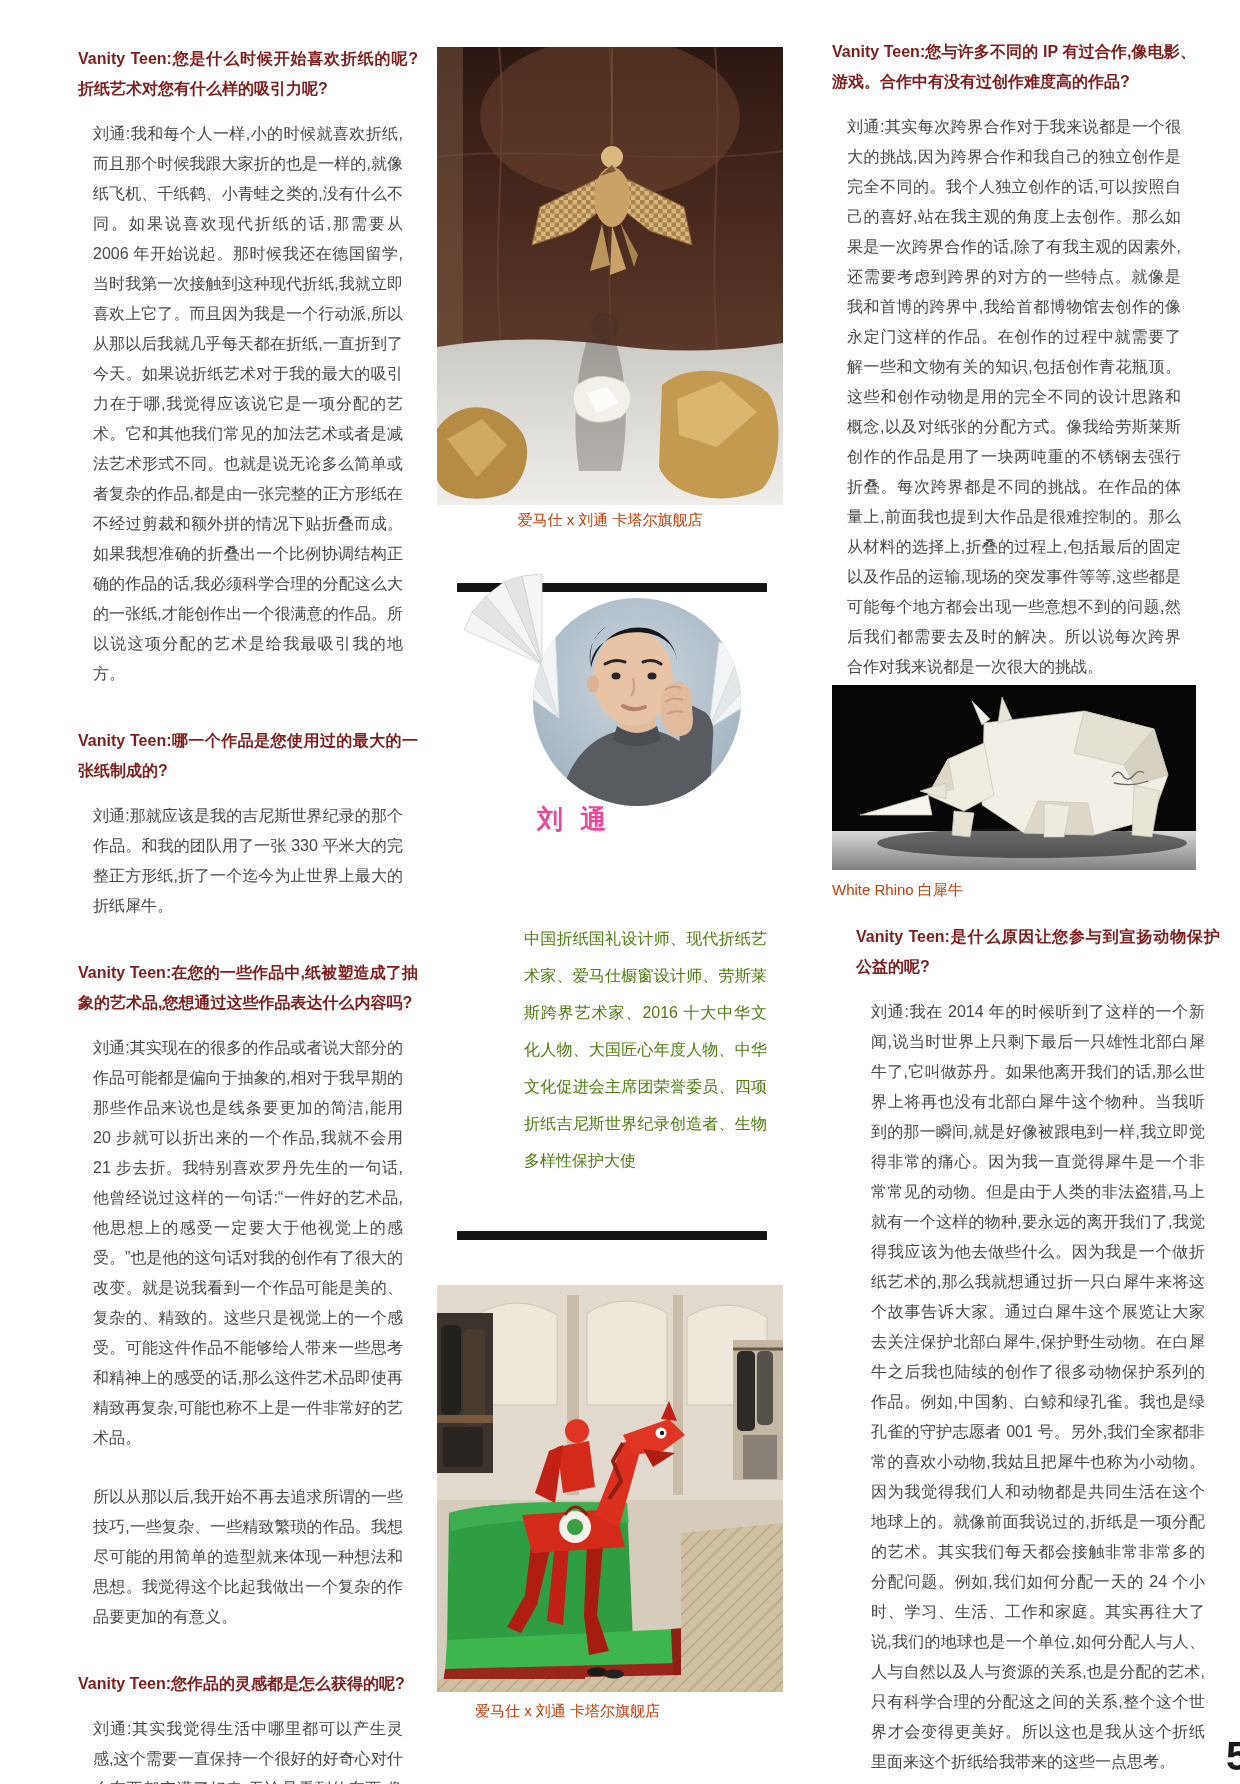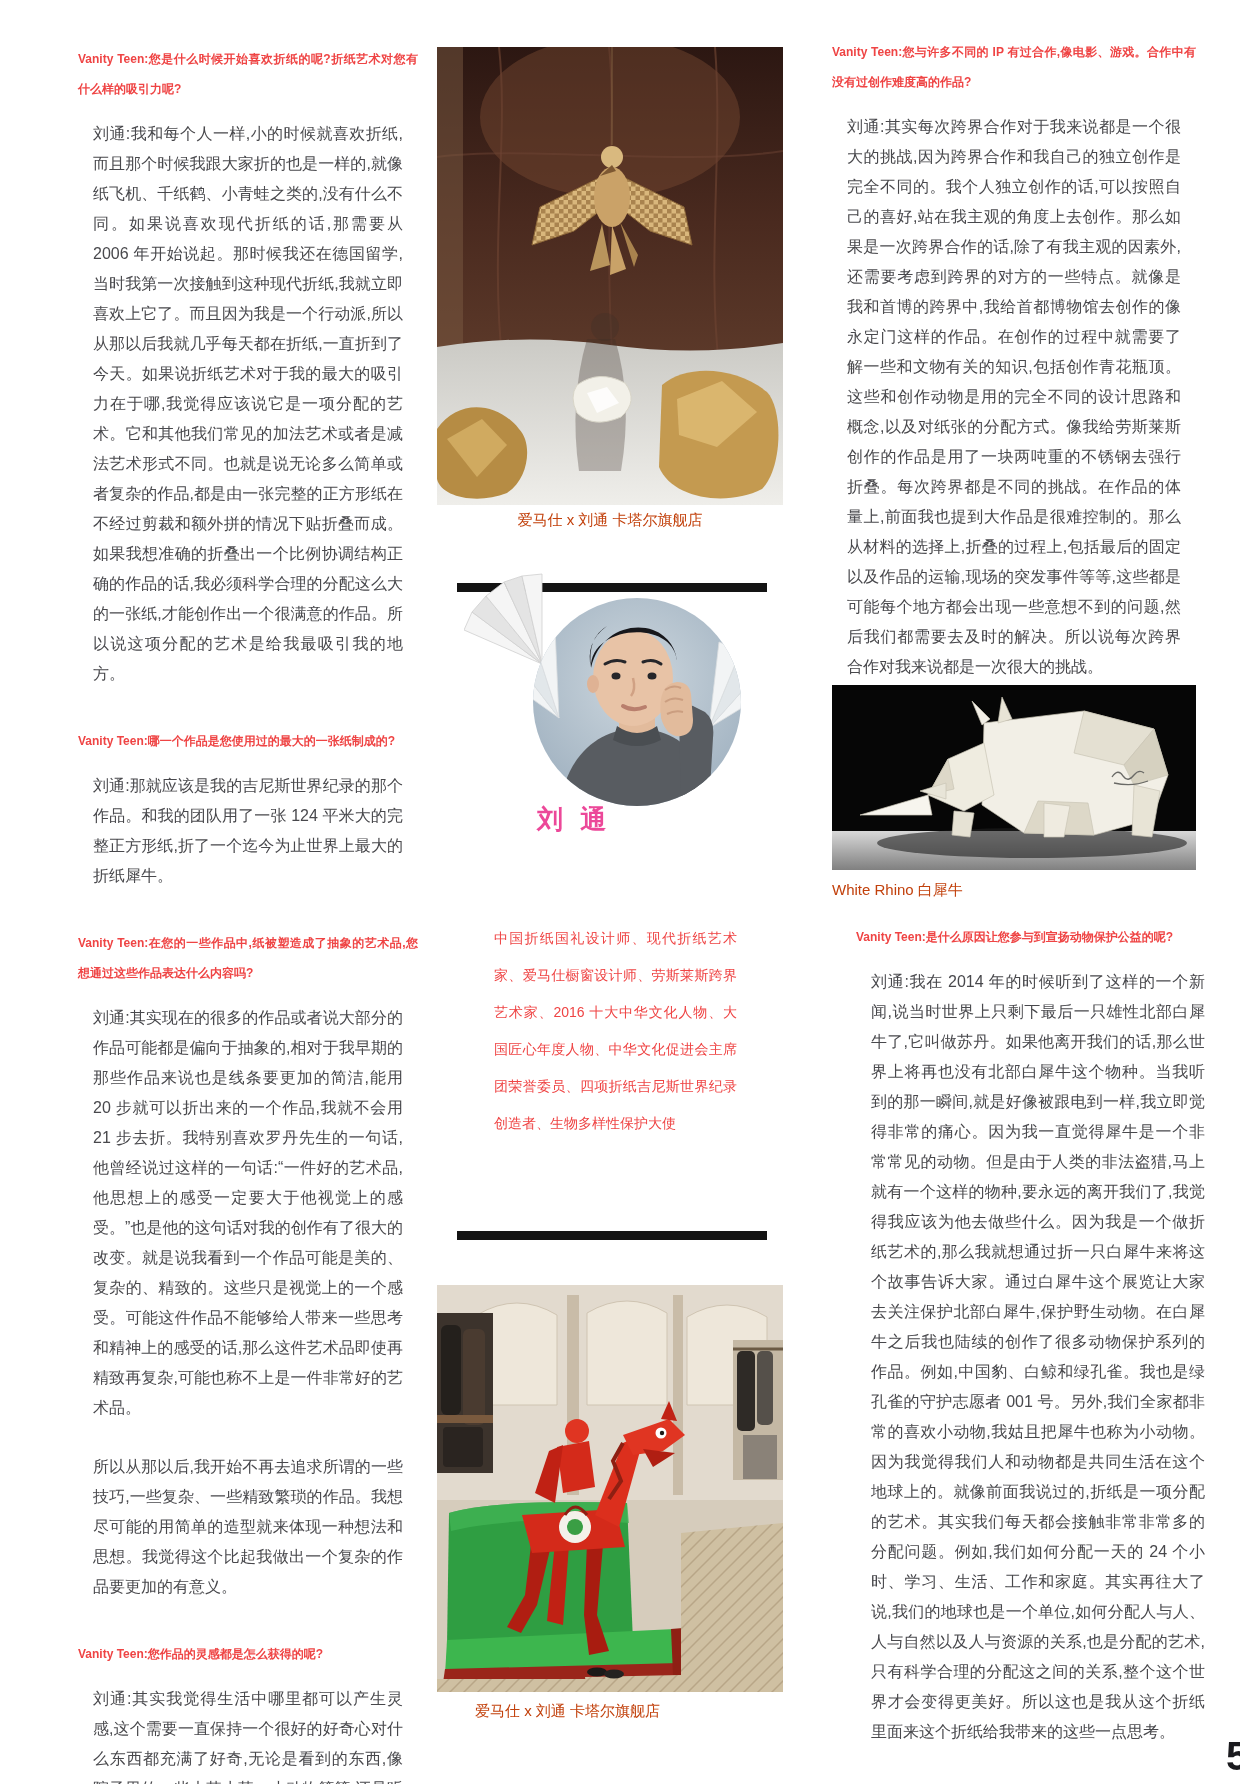--- a/index.html
+++ b/index.html
@@ -1,19 +1,19 @@
 <!DOCTYPE html>
 <html><head>
 <meta charset="utf-8">
 <style>
   html,body{margin:0;padding:0;background:#888;}
   .page{position:relative;width:1240px;height:1784px;background:#ffffff;overflow:hidden;
         font-family:"Liberation Sans","DejaVu Sans",sans-serif;margin:0 auto;}
   .abs{position:absolute;}
-  .q{font-weight:700;color:#ef4444;margin:0;font-size:12px;line-height:30px;text-align:justify;}
+  .q{font-weight:700;color:#7f1d1d;margin:0;font-size:16px;line-height:30px;text-align:justify;}
   .a{color:#48484c;margin:15px;font-size:16px;line-height:30px;text-align:justify;}
   .a + .a{margin-top:29px;}
   .qa{margin-bottom:37px;}
   .qa:last-child{margin-bottom:0;}
   .left-col{left:78px;top:44px;width:340px;}
   .right-col-top{left:832px;top:37px;width:364px;}
   .right-col-bottom{left:856px;top:922px;width:364px;}
   .caption{font-size:15px;color:#c2410c;line-height:20px;}
   .cap-top{left:437px;top:510px;width:346px;text-align:center;}
   .cap-bottom{left:475px;top:1701px;width:308px;text-align:left;}
@@ -22,36 +22,36 @@
   .bar1{left:457px;top:583px;width:310px;}
   .bar2{left:457px;top:1231px;width:310px;}
   .photo{display:block;}
   .img-top{left:437px;top:47px;width:346px;height:458px;}
   .img-bottom{left:437px;top:1285px;width:346px;height:407px;}
   .img-rhino{left:832px;top:685px;width:364px;height:185px;}
   .portrait{left:533px;top:598px;width:208px;height:208px;border-radius:50%;overflow:hidden;}
   .fan-left{left:464px;top:568px;width:84px;height:102px;}
   .person-name{left:537px;top:802px;width:200px;text-align:left;font-size:26px;font-weight:700;
                color:#ec4899;letter-spacing:5px;}
-  .bio{left:494px;top:920px;width:243px;font-size:14px;line-height:37px;color:#ef4444;text-align:justify;}
+  .bio{left:524px;top:920px;width:243px;font-size:16px;line-height:37px;color:#4d7c0f;text-align:justify;}
   .page-num{left:1226px;top:1734px;font-size:40px;font-weight:700;color:#1a1a1e;}
 </style>
 </head>
 <body>
 
 <div class="page">
 
   <section class="abs left-col">
     <div class="qa">
       <p class="q">Vanity Teen:您是什么时候开始喜欢折纸的呢?折纸艺术对您有什么样的吸引力呢?</p>
       <p class="a">刘通:我和每个人一样,小的时候就喜欢折纸,而且那个时候我跟大家折的也是一样的,就像纸飞机、千纸鹤、小青蛙之类的,没有什么不同。如果说喜欢现代折纸的话,那需要从 2006 年开始说起。那时候我还在德国留学,当时我第一次接触到这种现代折纸,我就立即喜欢上它了。而且因为我是一个行动派,所以从那以后我就几乎每天都在折纸,一直折到了今天。如果说折纸艺术对于我的最大的吸引力在于哪,我觉得应该说它是一项分配的艺术。它和其他我们常见的加法艺术或者是减法艺术形式不同。也就是说无论多么简单或者复杂的作品,都是由一张完整的正方形纸在不经过剪裁和额外拼的情况下贴折叠而成。如果我想准确的折叠出一个比例协调结构正确的作品的话,我必须科学合理的分配这么大的一张纸,才能创作出一个很满意的作品。所以说这项分配的艺术是给我最吸引我的地方。</p>
     </div>
     <div class="qa">
       <p class="q">Vanity Teen:哪一个作品是您使用过的最大的一张纸制成的?</p>
-      <p class="a">刘通:那就应该是我的吉尼斯世界纪录的那个作品。和我的团队用了一张 124 平米大的完整正方形纸,折了一个迄今为止世界上最大的折纸犀牛。</p>
+      <p class="a">刘通:那就应该是我的吉尼斯世界纪录的那个作品。和我的团队用了一张 330 平米大的完整正方形纸,折了一个迄今为止世界上最大的折纸犀牛。</p>
     </div>
     <div class="qa">
       <p class="q">Vanity Teen:在您的一些作品中,纸被塑造成了抽象的艺术品,您想通过这些作品表达什么内容吗?</p>
       <p class="a">刘通:其实现在的很多的作品或者说大部分的作品可能都是偏向于抽象的,相对于我早期的那些作品来说也是线条要更加的简洁,能用 20 步就可以折出来的一个作品,我就不会用 21 步去折。我特别喜欢罗丹先生的一句话,他曾经说过这样的一句话:“一件好的艺术品,他思想上的感受一定要大于他视觉上的感受。”也是他的这句话对我的创作有了很大的改变。就是说我看到一个作品可能是美的、复杂的、精致的。这些只是视觉上的一个感受。可能这件作品不能够给人带来一些思考和精神上的感受的话,那么这件艺术品即使再精致再复杂,可能也称不上是一件非常好的艺术品。</p>
       <p class="a">所以从那以后,我开始不再去追求所谓的一些技巧,一些复杂、一些精致繁琐的作品。我想尽可能的用简单的造型就来体现一种想法和思想。我觉得这个比起我做出一个复杂的作品要更加的有意义。</p>
     </div>
     <div class="qa">
       <p class="q">Vanity Teen:您作品的灵感都是怎么获得的呢?</p>
       <p class="a">刘通:其实我觉得生活中哪里都可以产生灵感,这个需要一直保持一个很好的好奇心对什么东西都充满了好奇,无论是看到的东西,像院子里的一些小花小草、小动物等等,还是听到的消息、新闻。如果有一个好奇心的话,那么就会发现这个世界上有非常多很好玩、很美的东西,它们值得你去看,值得你去思考,值得去为它去创作一个作品。</p>
     </div>

